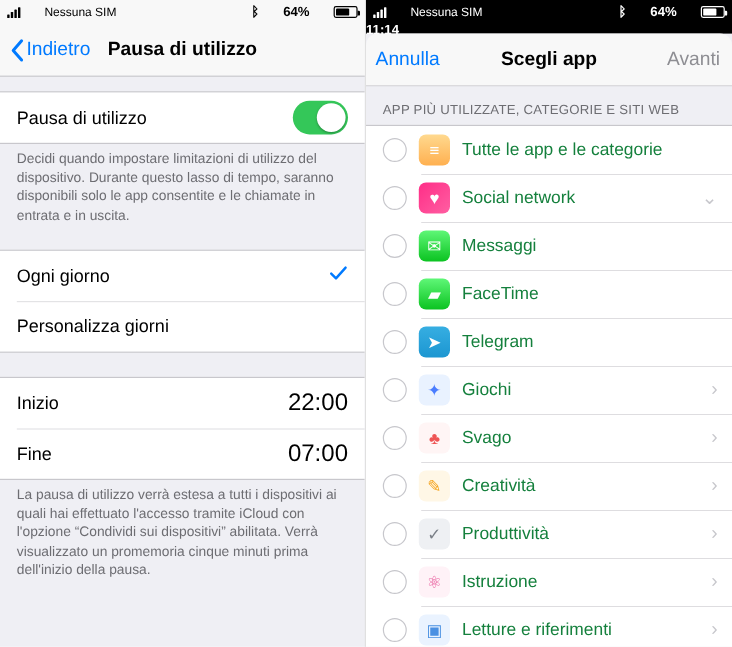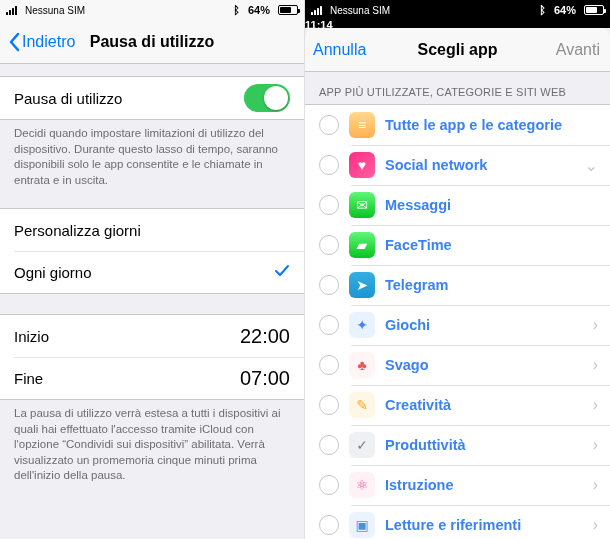--- a/index.html
+++ b/index.html
@@ -3,21 +3,21 @@
 <meta charset="utf-8">
 <style>
 * { margin: 0; padding: 0; box-sizing: border-box; -webkit-font-smoothing: antialiased; }
 body { font-family: -apple-system, "SF Pro Text", "Helvetica Neue", Arial, sans-serif; background: #fff; width: 610px; height: 539px; overflow: hidden; display: flex; }
 .screen { position: relative; height: 539px; background: #efeff4; display: flex; flex-direction: column; }
 .screen.left { width: 305px; border-right: 1px solid #e0e0e0; }
 .screen.right { width: 305px; }
 .status-bar { height: 20px; display: flex; align-items: center; justify-content: space-between; color: #000; font-size: 11px; font-weight: 600; padding: 0 6px; }
 .status-bar.light { background: #f8f8f8; }
 .status-bar.dark { background: #000; color: #fff; }
-.status-left, .status-right { display: flex; align-items: center; gap: 8px; }
+.status-left, .status-right { display: flex; align-items: center; gap: 20px; }
 .status-center { position: absolute; left: 0; right: 0; text-align: left; font-weight: 600; margin-top: 29px; }
 .signal { display: inline-flex; gap: 1px; align-items: flex-end; }
 .signal span { width: 2px; background: currentColor; border-radius: 0.5px; }
 .signal span:nth-child(1){height:3px} .signal span:nth-child(2){height:5px} .signal span:nth-child(3){height:7px} .signal span:nth-child(4){height:9px}
 .carrier { font-size: 10px; font-weight: 400; }
 .bat-wrap { display: inline-flex; align-items: center; gap: 2px; }
 .bat { width: 20px; height: 10px; border: 1px solid currentColor; border-radius: 2px; position: relative; display: inline-block; }
 .bat::after { content:""; position: absolute; right:-3px; top:3px; width:2px; height:4px; background: currentColor; border-radius: 0 1px 1px 0; }
 .bat i { position: absolute; left:1px; top:1px; bottom:1px; width: 60%; background: currentColor; border-radius:1px; }
 .nav { height: 44px; background: #f8f8f8; border-bottom: 1px solid #c8c7cc; display: flex; align-items: center; justify-content: center; position: relative; }
@@ -38,21 +38,21 @@
 .footnote { font-size: 11.5px; color: #6d6d72; padding: 6px 14px 20px; line-height: 1.35; }
 .header-note { font-size: 11px; color: #6d6d72; padding: 14px 14px 6px; text-transform: uppercase; letter-spacing: 0.2px; }
 .switch { width: 46px; height: 28px; border-radius: 14px; background: #34c759; position: relative; }
 .switch i { position: absolute; right: 2px; top: 2px; width: 24px; height: 24px; background: #fff; border-radius: 50%; box-shadow: 0 1px 2px rgba(0,0,0,.3); }
 
 .list { background: #fff; border-top: 1px solid #c8c7cc; }
 .lrow { display: flex; align-items: center; height: 40px; padding-left: 14px; position: relative; }
 .lrow + .lrow::before { content:""; position:absolute; left:46px; right:0; top:0; height:1px; background:#c8c7cc; transform:scaleY(0.5); }
 .radio { width: 20px; height: 20px; border: 1.5px solid #c7c7cc; border-radius: 50%; flex-shrink: 0; }
 .appicon { width: 26px; height: 26px; border-radius: 6px; margin: 0 10px; flex-shrink: 0; display: flex; align-items: center; justify-content: center; font-size: 14px; color: #fff; }
-.llabel { flex: 1; font-size: 14.5px; color: #3b82f6; font-weight: bold; }
+.llabel { flex: 1; font-size: 14.5px; color: #15803d; }
 .disc { color: #c7c7cc; margin-right: 12px; font-size: 16px; }
 .i-all{background:linear-gradient(180deg,#ffd98f,#ffb050)}
 .i-social{background:linear-gradient(135deg,#ff2d87,#ff5fa2)}
 .i-msg{background:linear-gradient(180deg,#5ff777,#0bc321)}
 .i-ft{background:linear-gradient(180deg,#5ff777,#0bc321)}
 .i-tg{background:linear-gradient(180deg,#36aee2,#1c96d1)}
 .i-game{background:#e9f2ff;color:#4a7dff}
 .i-ent{background:#fff5f5;color:#e55}
 .i-creat{background:#fff7e6;color:#f5a623}
 .i-prod{background:#eef0f3;color:#7a7f87}
@@ -99,29 +99,29 @@
       <div class="row">
         <div class="rlabel">Pausa di utilizzo</div>
         <div class="switch">
             <i></i>
           </div>
       </div>
     </div>
     <div class="footnote">Decidi quando impostare limitazioni di utilizzo del dispositivo. Durante questo lasso di tempo, saranno disponibili solo le app consentite e le chiamate in entrata e in uscita.</div>
     <div class="group">
       <div class="row">
-        <div class="rlabel">Personalizza giorni</div>
-      </div>
-      <div class="row">
         <div class="rlabel">Ogni giorno</div>
         <div class="check">
           <svg width="16" height="16" viewBox="0 0 16 16">
               <path d="M2 8 L6 12 L14 3" stroke="#007aff" stroke-width="2" fill="none" stroke-linecap="round" stroke-linejoin="round"></path>
             </svg>
         </div>
+      </div>
+      <div class="row">
+        <div class="rlabel">Personalizza giorni</div>
       </div>
     </div>
     <div style="height:20px"></div>
     <div class="group">
       <div class="row">
         <div class="rlabel">Inizio</div>
         <div class="rvalue">22:00</div>
       </div>
       <div class="row">
         <div class="rlabel">Fine</div>

